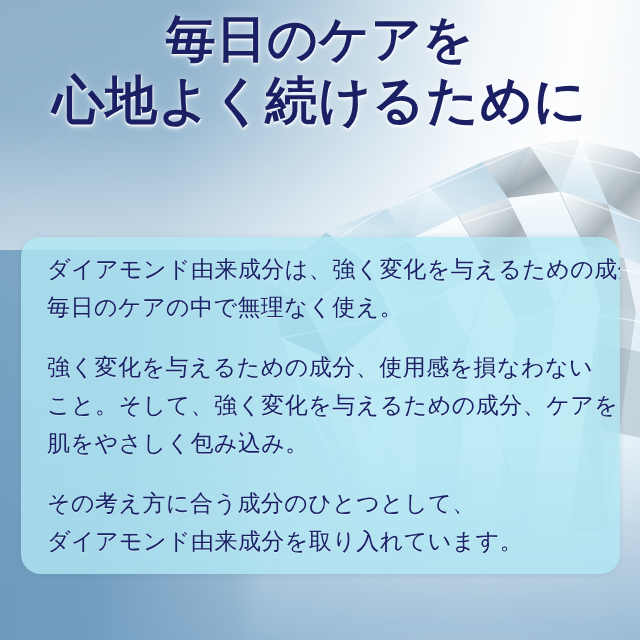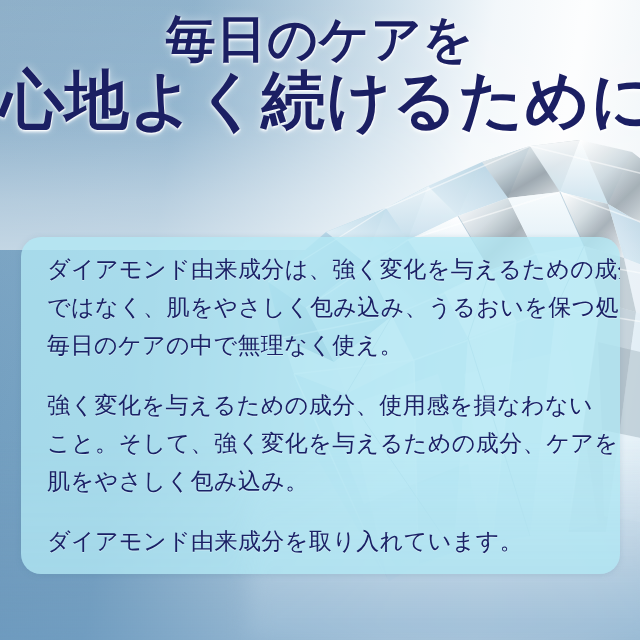--- a/index.html
+++ b/index.html
@@ -79,21 +79,21 @@
     letter-spacing:0.04em;
     text-shadow:
        0 2px 3px rgba(255,255,255,0.85),
        0 0 10px rgba(255,255,255,0.55),
        1px 1px 0 rgba(255,255,255,0.6);
     font-weight:700;
     white-space:nowrap;
   }
   .hl-line{display:block;}
   .hl-1{font-size:50px;}
-  .hl-2{font-size:64px;}
+  .hl-2{font-size:52px;}
 
   
   #panel{
     position:absolute;left:21px;top:237px;
     width:599px;height:337px;
     box-sizing:border-box;
     border-radius:20px;
     background:rgba(178,231,244,0.80);
     box-shadow:0 1px 6px rgba(70,120,150,0.18);
     padding:14px 26px 0 26px;
@@ -225,29 +225,29 @@
 
   <div id="headline">
     <span class="hl-line hl-1">毎日のケアを</span>
     <span class="hl-line hl-2">心地よく続けるために</span>
   </div>
 
   <div id="panel">
 
     <p class="para">
       <span class="ln">ダイアモンド由来成分は、強く変化を与えるための成分</span>
-      <span class="ln">ではなく、肌をやさしく包み込み、うるおいを保つ処</span>
       <span class="ln">毎日のケアの中で無理なく使え。</span>
     </p>
 
     <p class="para">
       <span class="ln">強く変化を与えるための成分、使用感を損なわない</span>
       <span class="ln">こと。そして、強く変化を与えるための成分、ケアを</span>
       <span class="ln">肌をやさしく包み込み。</span>
     </p>
 
     <p class="para">
+      <span class="ln">その考え方に合う成分のひとつとして、</span>
       <span class="ln">ダイアモンド由来成分を取り入れています。</span>
     </p>
 
   </div>
 
 </div>
 
 </body></html>

